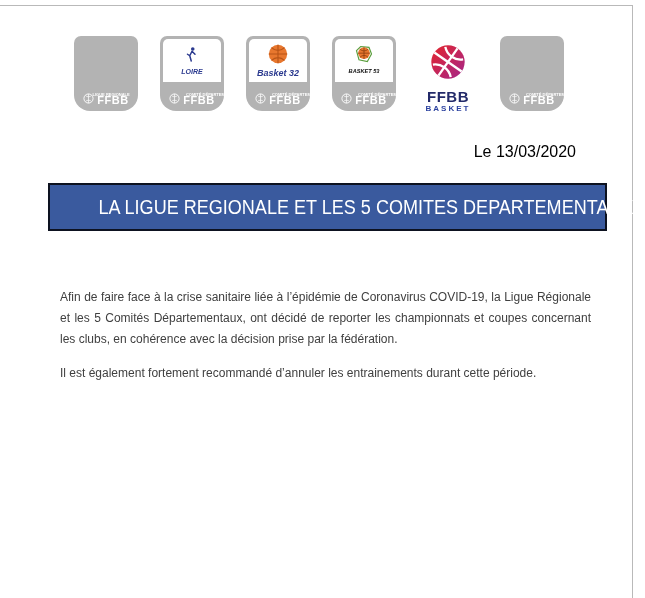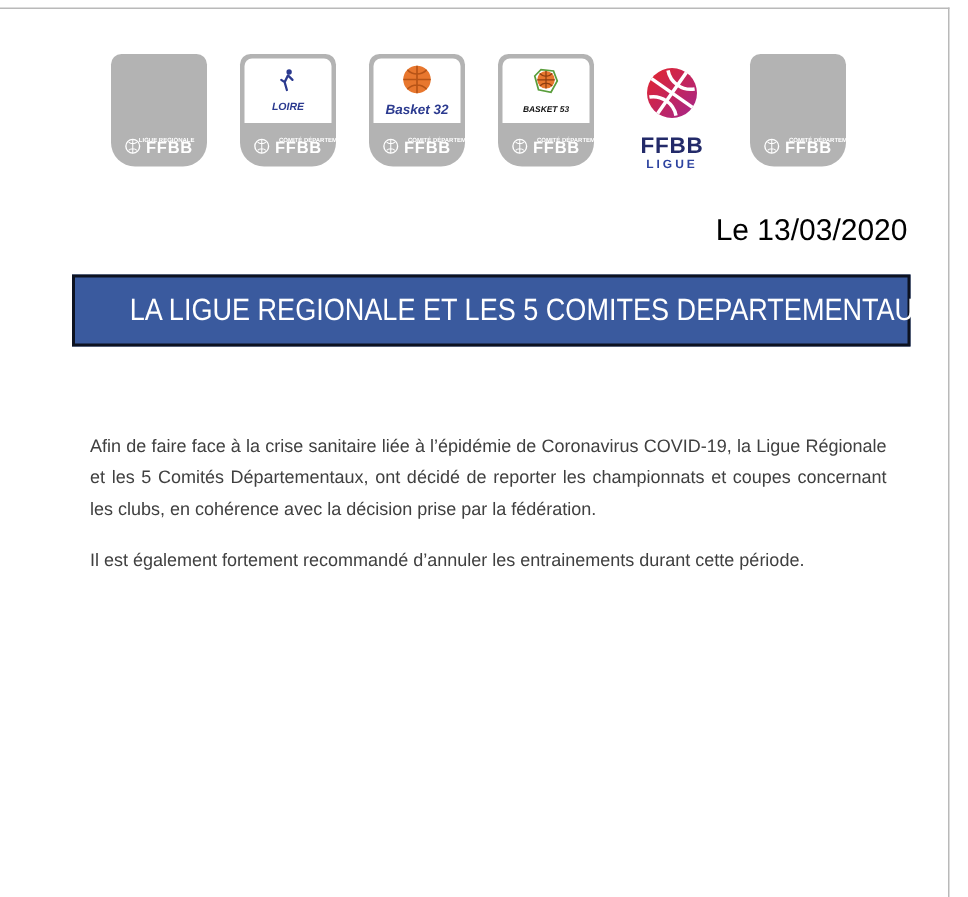--- a/index.html
+++ b/index.html
@@ -19,26 +19,26 @@
   .tiny{display:inline-block;font-size:8px;transform:scale(0.5);transform-origin:center;white-space:nowrap;}
   .art-top-label{font-size:8px;font-weight:bold;transform:scale(0.62);transform-origin:center;white-space:nowrap;}
   .script{font-style:italic;font-weight:bold;font-size:9px;white-space:nowrap;}
   .caps-label{font-size:8px;font-weight:bold;transform:scale(0.7);transform-origin:center;white-space:nowrap;color:#111;}
   .pdl-art{border:1px solid #3a55a4;}
   .plain-logo{width:60px;display:flex;flex-direction:column;align-items:center;padding-top:6px;}
   .plain-logo .t1{font-size:15px;font-weight:bold;color:#232a69;letter-spacing:.5px;margin-top:3px;line-height:1;}
   .plain-logo .t2{font-size:8px;font-weight:bold;color:#2d43a0;letter-spacing:2px;line-height:1.3;}
 
   
-  .date-line{position:absolute;top:143px;right:40px;font-size:20px;color:#000;}
+  .date-line{position:absolute;top:143px;right:69px;font-size:16px;color:#000;}
 
   
   .banner{position:absolute;top:183px;left:48px;width:559px;box-sizing:border-box;
           background:#3a5a9e;border:2px solid #0d1220;color:#fff;text-align:center;
-          padding:6px 0 7px 0;}
+          padding:6px 0 7px 12px;}
   .banner .line{display:block;font-size:20.5px;line-height:31px;white-space:nowrap;}
   .banner .cond{display:inline-block;transform:scaleX(0.88);transform-origin:center;}
 
   
   .body-text{position:absolute;top:287px;left:60px;width:531px;}
   .body-text p{margin:0 0 13px 0;font-size:12px;line-height:21px;text-align:justify;color:#404040;}
 </style>
 </head>
 <body>
 
@@ -145,21 +145,21 @@
               <stop offset="1" stop-color="#a4268c"></stop>
             </linearGradient>
           </defs>
           <circle cx="12" cy="12" r="10" fill="url(#sartheGrad)"></circle>
           <g transform="rotate(35 12 12)">
             <path d="M2 12h20M12 2v20M5.5 5.5c3.5 3.5 9.5 3.5 13 0M5.5 18.5c3.5-3.5 9.5-3.5 13 0" fill="none" stroke="#fff" stroke-width="1.4"></path>
           </g>
         </svg>
       </span>
       <span class="t1">FFBB</span>
-      <span class="t2">LIGUE</span>
+      <span class="t2">BASKET</span>
     </div>
 
     <div class="badge">
       <div class="band">
         <span class="tiny">COMITÉ DÉPARTEMENTAL</span>
       </div>
       <div class="ffbb-row">
         <span>
           <svg viewBox="0 0 24 24" width="11" height="11" style="color:#fff">
             <circle cx="12" cy="12" r="10" fill="none" stroke="currentColor" stroke-width="2"></circle>

